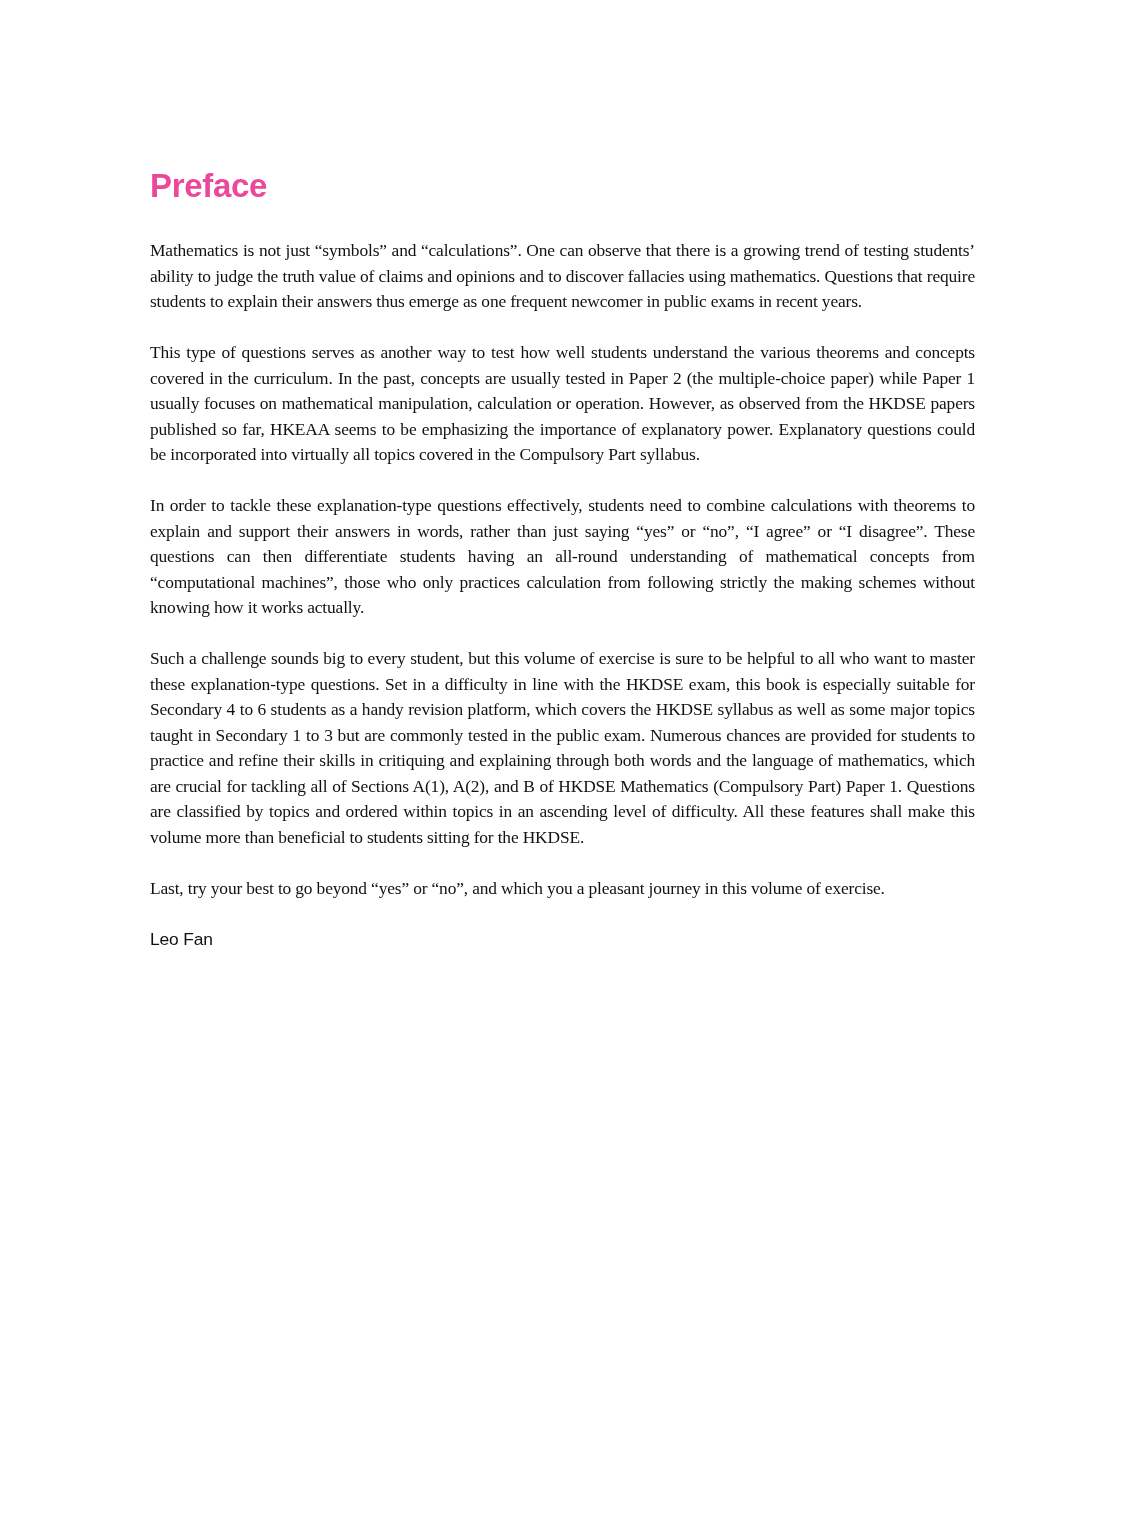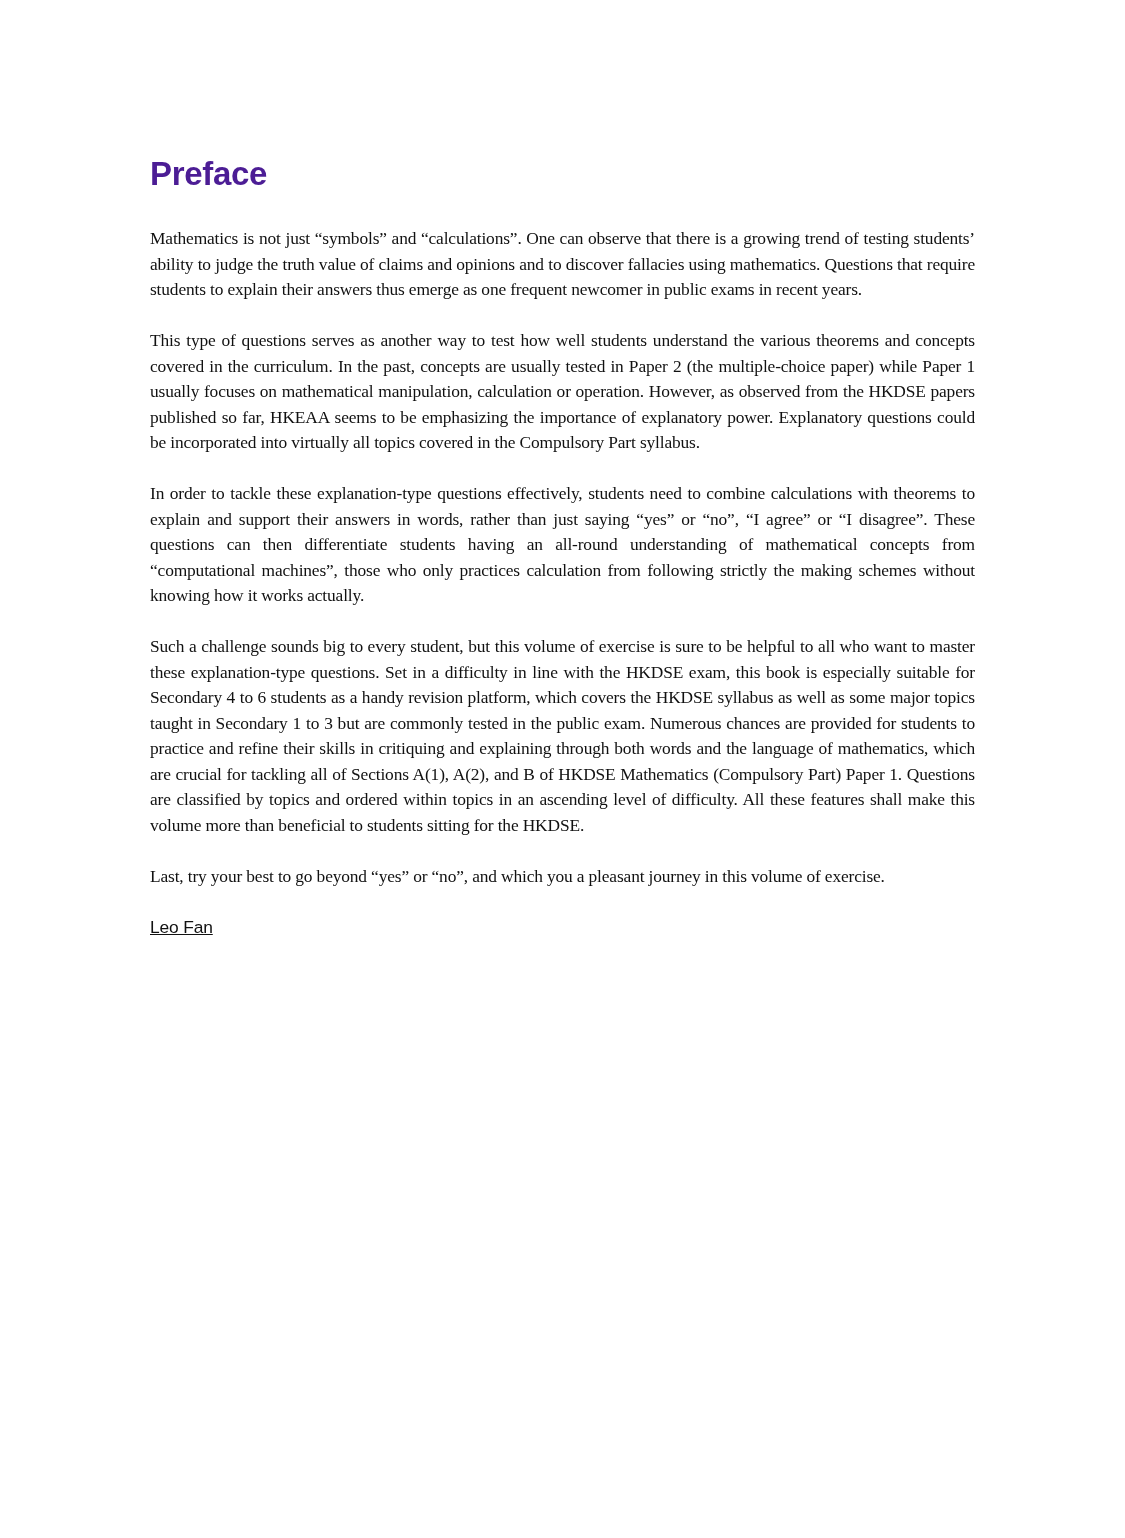--- a/index.html
+++ b/index.html
@@ -19,23 +19,23 @@
       top: 152px;
       width: 825px;
       color: #111111;
       font-family: "Liberation Sans", "DejaVu Sans", sans-serif;
     }
     .title {
       font-family: "Liberation Sans", "DejaVu Sans", sans-serif;
       font-weight: bold;
       font-size: 33px;
       line-height: 44px;
-      margin: 0 0 30px 0;
+      margin: 12px 0 30px 0;
       letter-spacing: -0.3px;
-      color: #4c1d95;
+      color: #ec4899;
     }
     .para {
       font-size: 17.4px;
       line-height: 25.5px;
       text-align: justify;
       margin: 0 0 25.5px 0;
       letter-spacing: -0.15px;
       word-spacing: 0px;
       font-family: Liberation Serif, serif;
     }
@@ -43,21 +43,20 @@
       font-size: 17.4px;
       line-height: 25.5px;
       margin: 0 0 25.5px 0;
       letter-spacing: -0.15px;
     }
     .signature {
       font-size: 17.4px;
       line-height: 25.5px;
       margin: 0;
       letter-spacing: -0.15px;
-      text-decoration: underline;
     }
     .signature div {
       display: block;
     }
   </style>
 </head>
 <body>
 
 <div class="page">
   <h1 class="title">Preface</h1>

